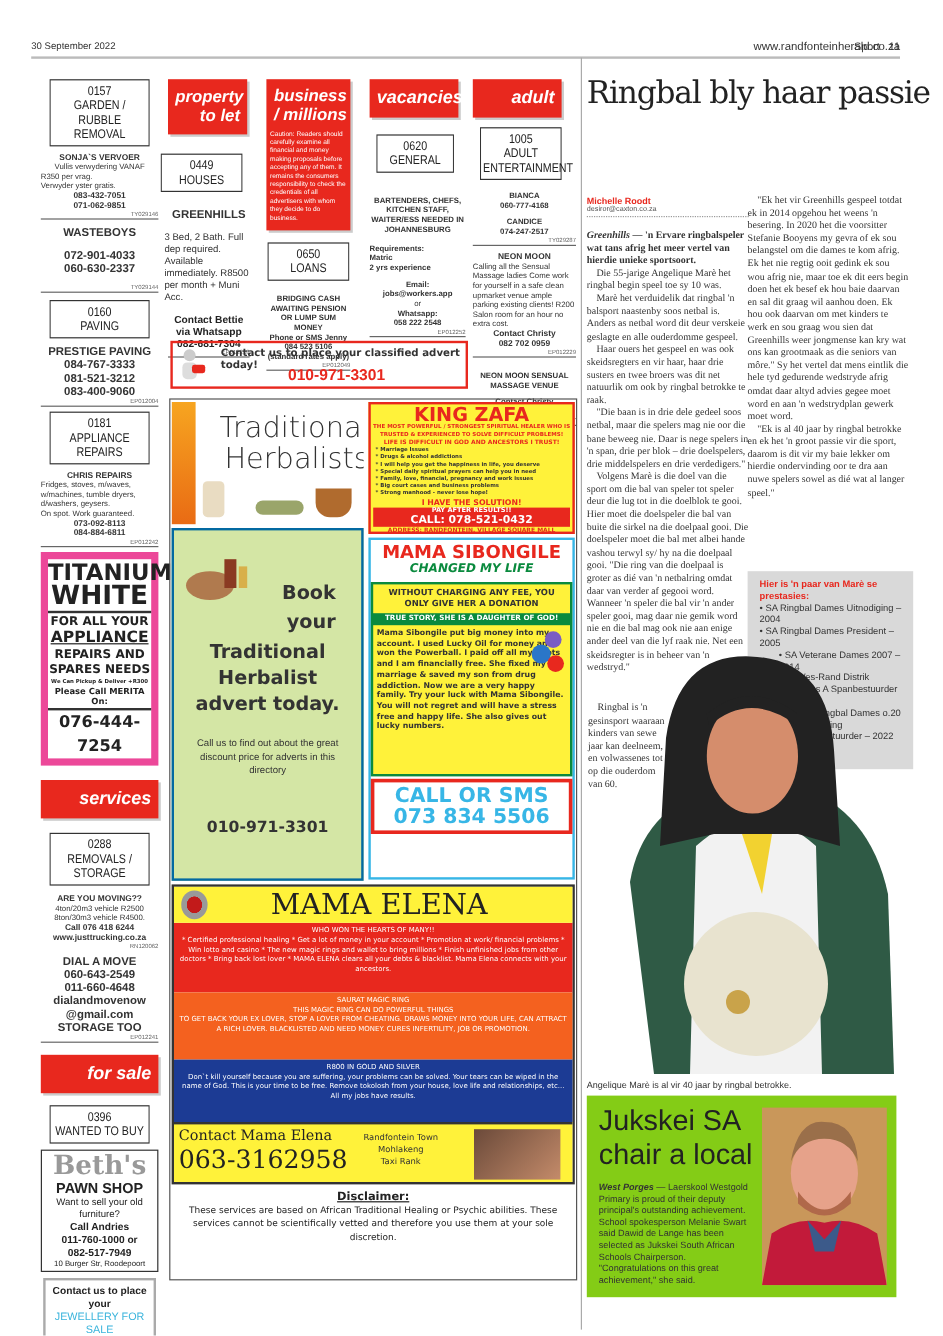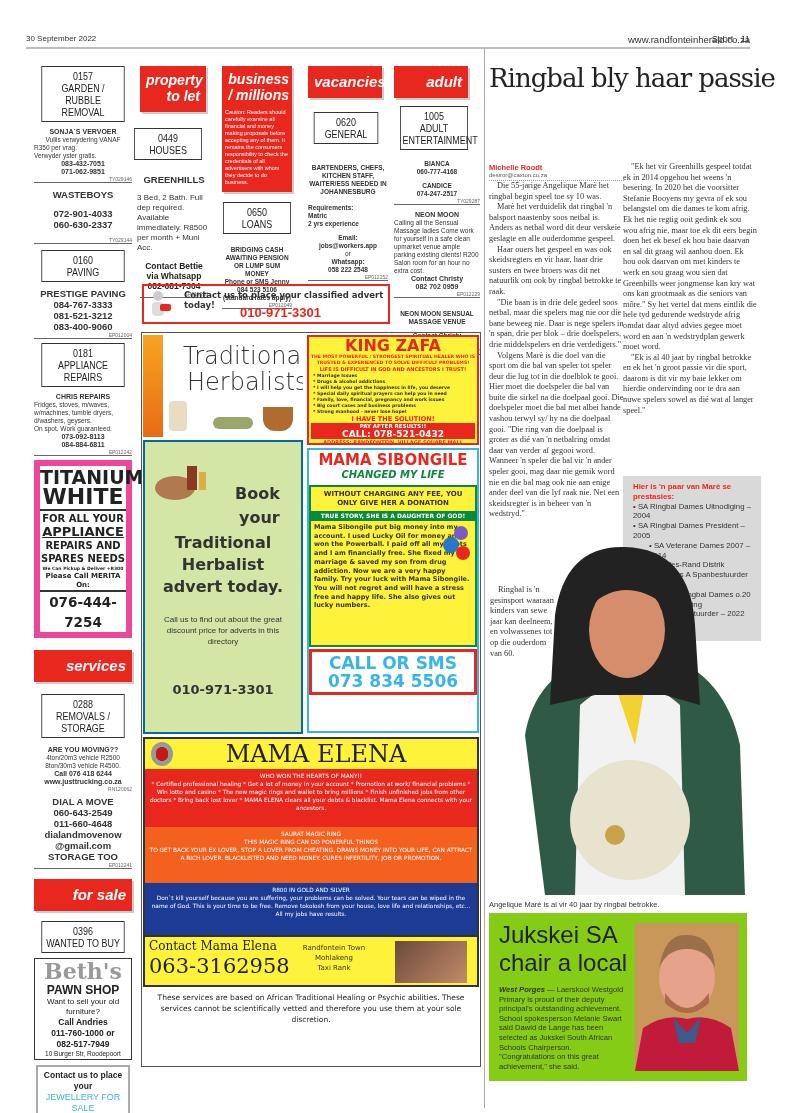--- a/index.html
+++ b/index.html
@@ -323,29 +323,31 @@
     <div class="abs" style="left:148px;top:6px;width:82px;font-size:7px;line-height:10px;color:#333">
       <div>Randfontein Town</div>
         <div>Mohlakeng</div>
         <div>Taxi Rank</div>
     </div>
     <div class="abs" style="left:250px;top:4px;width:72px;height:42px;background:linear-gradient(135deg,#6b4a3a,#c48b6a)"></div>
   </div>
 </div>
 
 <div class="abs" style="left:143px;top:992px;width:336px;text-align:center;font-family:'DejaVu Sans',sans-serif;color:#222">
+  <div style="font-weight:bold;font-size:9.5px;text-decoration:underline">Disclaimer:</div>
   <div style="font-size:7.5px;line-height:11px">These services are based on African Traditional Healing or Psychic abilities. These services cannot be scientifically vetted and therefore you use them at your sole discretion.</div>
 </div>
 
 <div class="abs art" style="left:489px;top:56px;width:290px">
   <div style="font-family:'DejaVu Serif',serif;font-size:26px;line-height:44px;color:#222;letter-spacing:-1px">Ringbal bly haar passie</div>
 </div>
 <div class="abs art" style="left:489px;top:163px;width:135px">
   <div style="font-weight:bold;color:#e8281e;font-size:7.5px">Michelle Roodt</div>
   <div style="font-size:6px;color:#555;border-bottom:1px dotted #999;padding-bottom:2px">desiror@caxton.co.za</div>
+  <p style="text-indent:0;margin-top:10px;font-weight:bold"><i>Greenhills</i><span> — 'n Ervare ringbalspeler wat tans afrig het meer vertel van hierdie unieke sportsoort.</span></p>
   <p>Die 55-jarige Angelique Marè het ringbal begin speel toe sy 10 was.</p>
   <p>Marè het verduidelik dat ringbal 'n balsport naastenby soos netbal is. Anders as netbal word dit deur verskeie geslagte en alle ouderdomme gespeel.</p>
   <p>Haar ouers het gespeel en was ook skeidsregters en vir haar, haar drie susters en twee broers was dit net natuurlik om ook by ringbal betrokke te raak.</p>
   <p>"Die baan is in drie dele gedeel soos netbal, maar die spelers mag nie oor die bane beweeg nie. Daar is nege spelers in 'n span, drie per blok – drie doelspelers, drie middelspelers en drie verdedigers."</p>
   <p style="width:135px">Volgens Marè is die doel van die sport om die bal van speler tot speler deur die lug tot in die doelblok te gooi. Hier moet die doelspeler die bal van buite die sirkel na die doelpaal gooi. Die doelspeler moet die bal met albei hande vashou terwyl sy/ hy na die doelpaal gooi. "Die ring van die doelpaal is groter as dié van 'n netbalring omdat daar van verder af gegooi word. Wanneer 'n speler die bal vir 'n ander speler gooi, mag daar nie gemik word nie en die bal mag ook nie aan enige ander deel van die lyf raak nie. Net een skeidsregter is in beheer van 'n wedstryd."</p>
 </div>
 <div class="abs art" style="left:490px;top:585px;width:70px">
   <p>Ringbal is 'n gesinsport waaraan kinders van sewe jaar kan deelneem, en volwassenes tot op die ouderdom van 60.</p>
 </div>
 <div class="abs art" style="left:623px;top:162px;width:134px">

